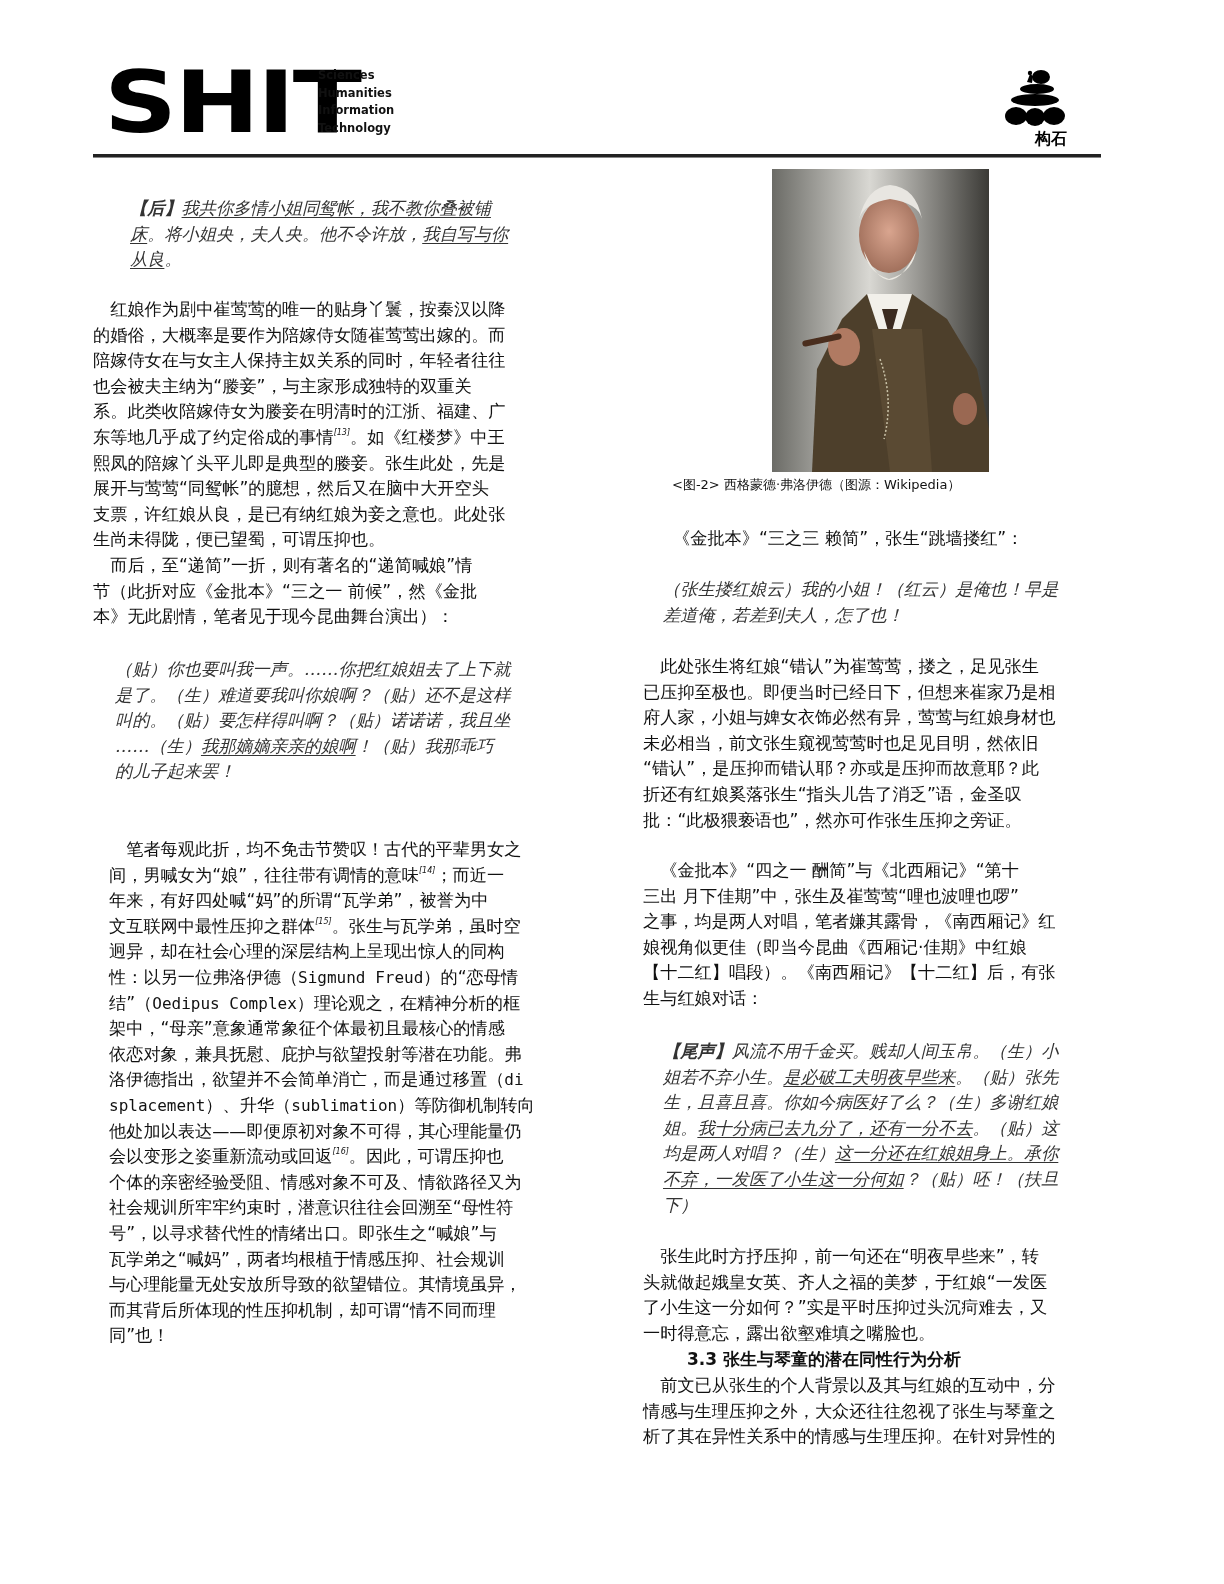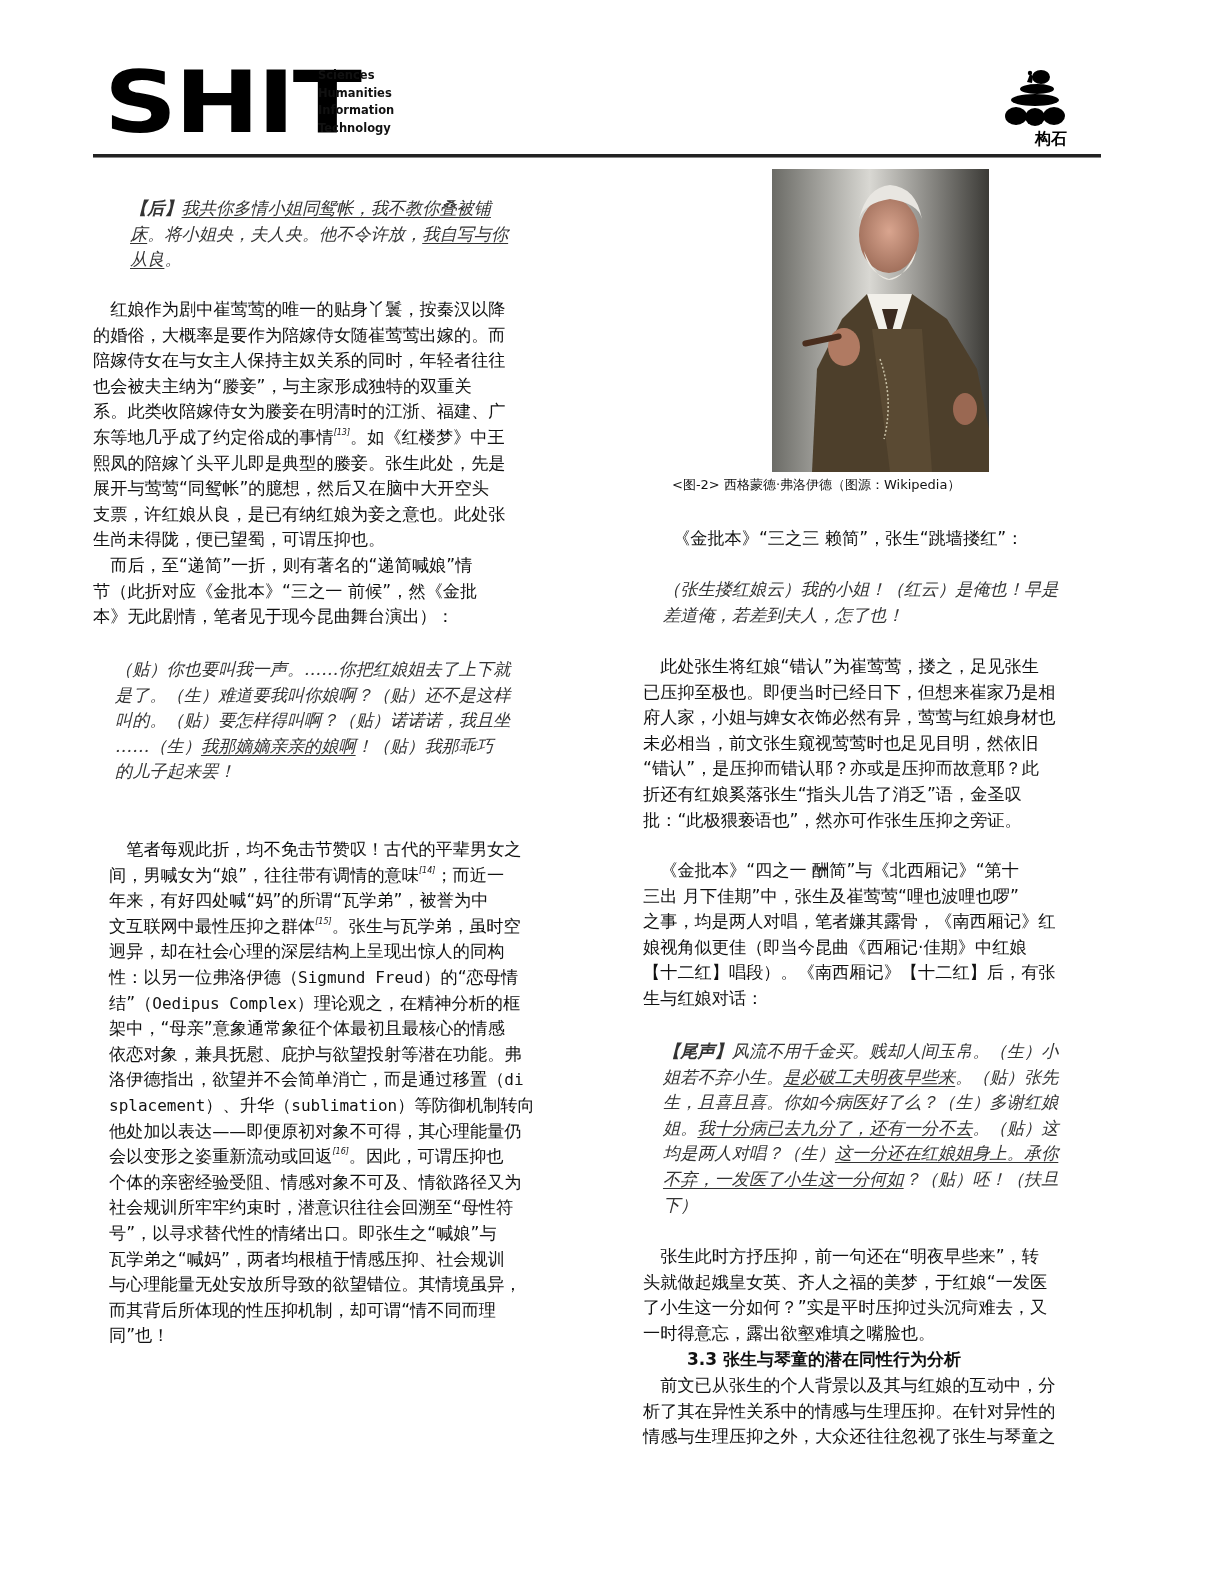--- a/index.html
+++ b/index.html
@@ -168,16 +168,16 @@
     </div>
   <div style="position:absolute; left:0; top:1244px;">
       <div class="line"><span>　张生此时方抒压抑，前一句还在“明夜早些来”，转</span></div>
       <div class="line"><span>头就做起娥皇女英、齐人之福的美梦，于红娘“一发医</span></div>
       <div class="line"><span>了小生这一分如何？”实是平时压抑过头沉疴难去，又</span></div>
       <div class="line"><span>一时得意忘，露出欲壑难填之嘴脸也。</span></div>
     </div>
   <div class="line heading" style="position:absolute; left:0; top:1347px;margin-left:44px;">3.3 张生与琴童的潜在同性行为分析</div>
   <div style="position:absolute; left:0; top:1373px;">
       <div class="line"><span>　前文已从张生的个人背景以及其与红娘的互动中，分</span></div>
+      <div class="line"><span>情感与生理压抑之外，大众还往往忽视了张生与琴童之</span></div>
       <div class="line"><span>析了其在异性关系中的情感与生理压抑。在针对异性的</span></div>
-      <div class="line"><span>情感与生理压抑之外，大众还往往忽视了张生与琴童之</span></div>
     </div>
 </div>
 
 </body></html>

